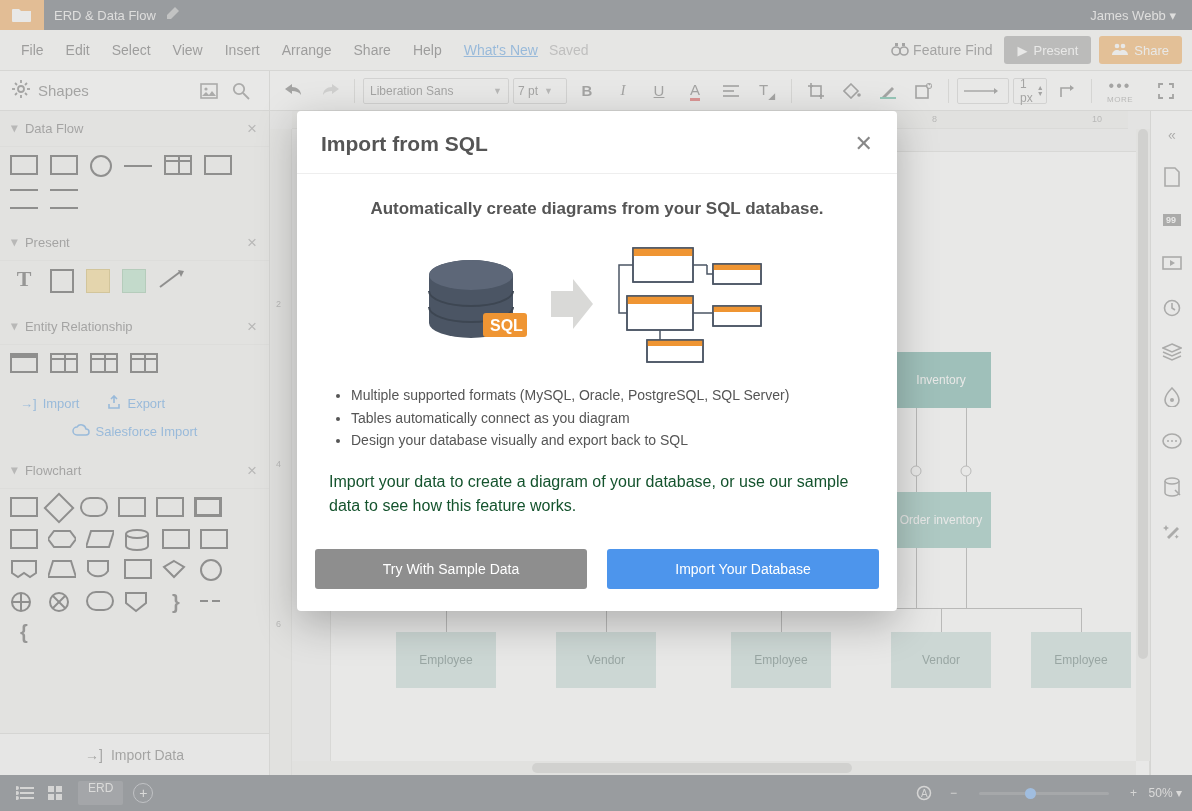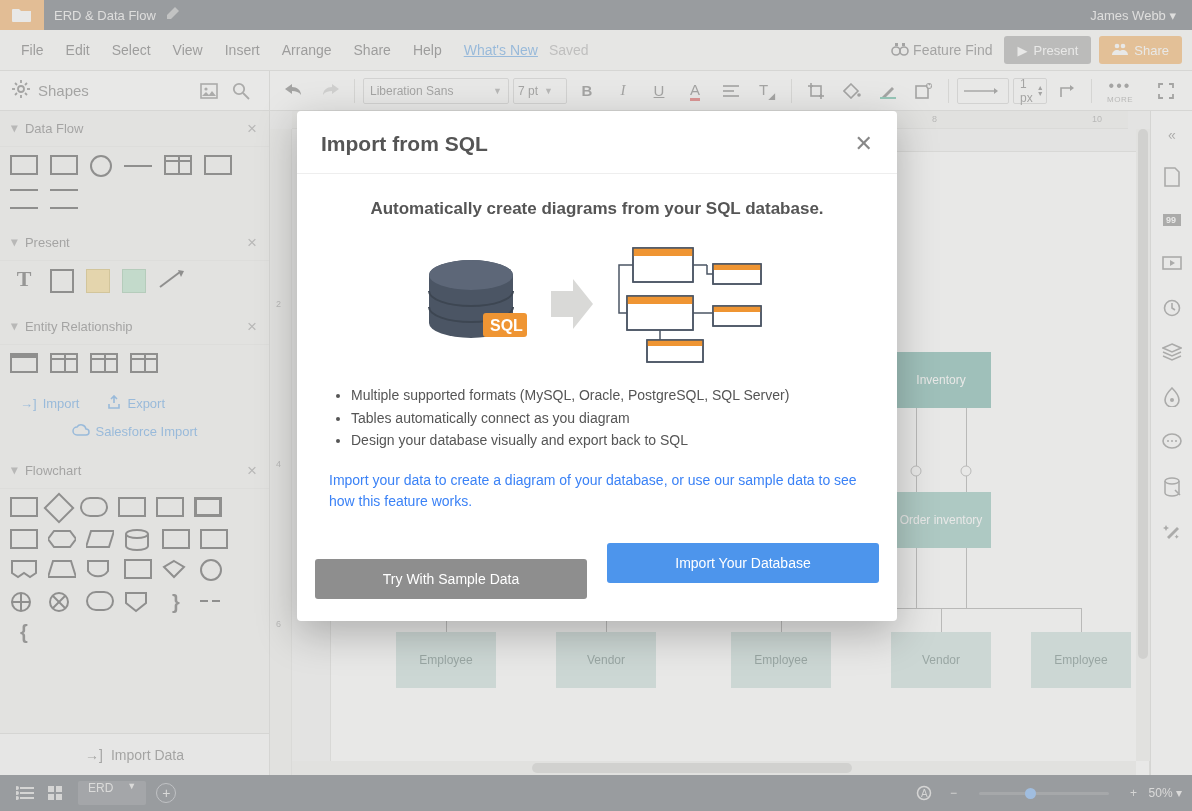--- a/index.html
+++ b/index.html
@@ -97,39 +97,39 @@
   .box.teal-light{background:var(--teal-light);}
   .box-line{position:absolute;background:#8a8a8a;}
   
   
   .rightrail{width:42px;background:#fff;border-left:1px solid var(--divider);display:flex;flex-direction:column;align-items:center;padding-top:10px;gap:22px;color:#666;}
   .rightrail .collapse{transform:rotate(180deg);font-size:14px;padding-bottom:8px;}
   
   
   .bottombar{position:absolute;bottom:0;left:0;right:0;height:36px;background:var(--top-dark);display:flex;align-items:center;color:#ddd;font-size:12px;padding:0 10px;}
   .bb-icon{width:30px;display:flex;justify-content:center;color:#cfcfcf;}
-  .bb-tab{background:#565b65;height:24px;display:flex;padding:0 10px;border-radius:2px;gap:14px;margin-left:8px;}
+  .bb-tab{background:#565b65;height:24px;display:flex;align-items:center;padding:0 10px;border-radius:2px;gap:22px;margin-left:8px;flex-direction:column;}
   .bb-add{margin-left:10px;width:20px;height:20px;border:1px solid #9a9fa8;border-radius:50%;display:flex;align-items:center;justify-content:center;font-size:14px;}
   .zoom-slider{width:130px;height:3px;background:#5a5f68;border-radius:2px;position:relative;margin:0 10px;}
   .zoom-slider .thumb{position:absolute;top:-4px;left:46px;width:11px;height:11px;background:#4d95ec;border-radius:50%;}
   
   
   .overlay{position:absolute;inset:0;background:rgba(217,217,215,0.6);z-index:5;}
   .modal{position:absolute;z-index:10;top:111px;left:297px;width:600px;background:#fff;border-radius:4px;box-shadow:0 12px 40px rgba(0,0,0,0.25);}
   .modal-head{padding:20px 24px 16px;border-bottom:1px solid #eee;display:flex;align-items:center;}
   .modal-head h2{margin:0;font-size:21px;color:#555;font-weight:700;flex:1;}
   .modal-head .close{color:#888;font-size:22px;cursor:pointer;}
   .modal-body{padding:22px 32px 10px;}
   .modal-body .subtitle{text-align:center;font-size:17px;font-weight:700;color:#555;margin:0 0 22px;}
   .sql-art{display:flex;align-items:center;justify-content:center;gap:20px;margin-bottom:20px;}
   .modal-body ul{margin:0 0 18px 4px;padding-left:18px;color:#555;font-size:14px;line-height:1.6;}
-  .modal-body p{color:#3b82f6;font-size:14px;line-height:1.55;margin:0;}
+  .modal-body p{color:#14532d;font-size:16px;line-height:1.55;margin:0;}
   .modal-foot{display:flex;gap:20px;padding:20px 18px 22px;}
   .modal-foot .mbtn{flex:1;height:40px;border-radius:3px;display:flex;align-items:center;justify-content:center;font-size:14px;color:#fff;cursor:pointer;}
-  .mbtn.gray{background:var(--gray-btn);margin-top:16px;}
+  .mbtn.gray{background:var(--gray-btn);}
   .mbtn.blue{background:var(--blue-btn);}
 </style>
 </head>
 <body>
 
 <div class="topbar">
   <div class="folder">
     <svg width="20" height="16" viewBox="0 0 20 16">
         <path fill="#fff" d="M1 2h6l2 2h10v10a1 1 0 0 1-1 1H1a1 1 0 0 1-1-1V3a1 1 0 0 1 1-1z"></path>
       </svg>

